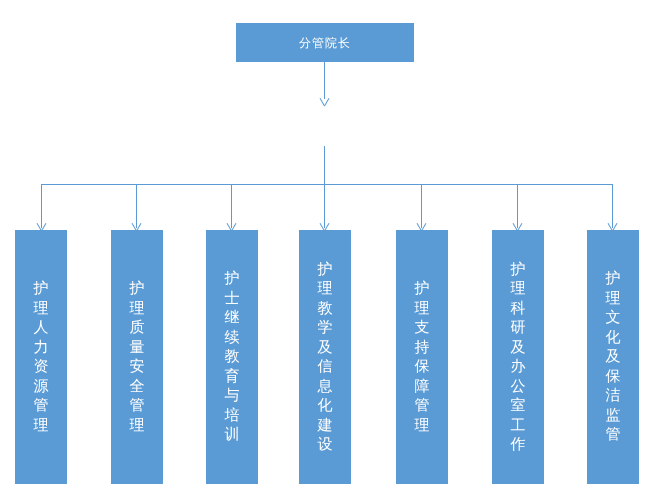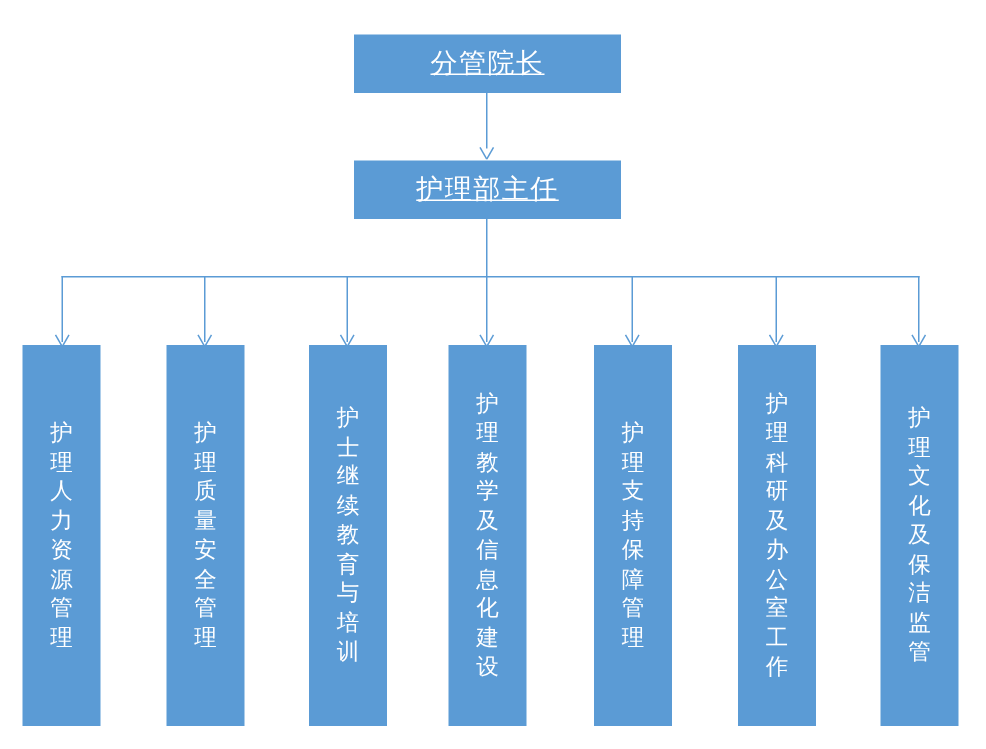--- a/index.html
+++ b/index.html
@@ -26,23 +26,22 @@
     color: #ffffff;
     box-sizing: border-box;
     display: flex;
     align-items: center;
     justify-content: center;
     text-align: center;
     line-height: 1.0;
   }
 
   .node.top {
-    font-size: 18px;
+    font-size: 12px;
     letter-spacing: 1px;
-    text-decoration: underline;
   }
 
   
   #node-fenguan {
     left: 236px;
     top: 23px;
     width: 178px;
     height: 39px;
   }
   #node-zhuren {
@@ -112,23 +111,20 @@
 
 <div id="chart">
 
   <div class="node top" id="node-fenguan">
     <span>分管院长</span>
   </div>
 
   <div class="line vline" style="left:324px; top:62px; height:37px;"></div>
   <div class="arrow" style="left:320px; top:97px;"></div>
 
-  <div class="node top" id="node-zhuren">
-    <span>护理部主任</span>
-  </div>
 
   <div class="line vline" style="left:324px; top:146px; height:38px;"></div>
   <div class="line hline" style="left:41px; top:184px; width:572px;"></div>
 
   <div class="line vline" style="left:41px;  top:184px; height:44px;"></div>
   <div class="arrow" style="left:37px;  top:222px;"></div>
 
   <div class="line vline" style="left:136px; top:184px; height:44px;"></div>
   <div class="arrow" style="left:132px; top:222px;"></div>
 

